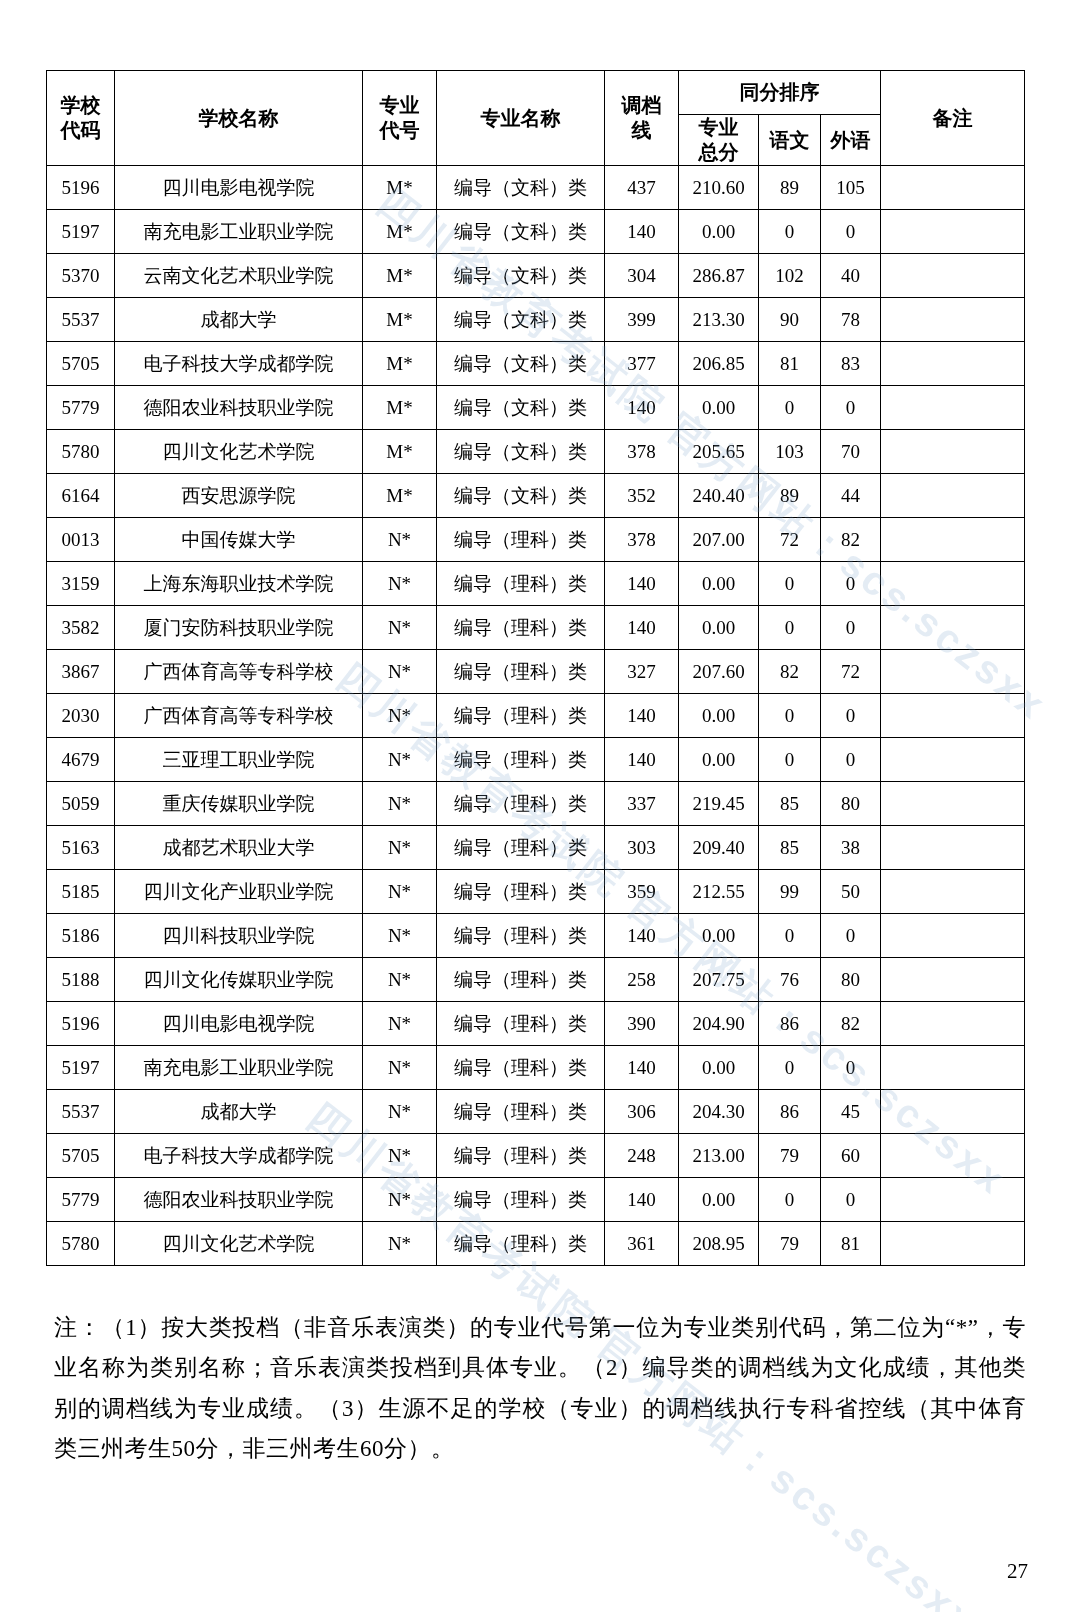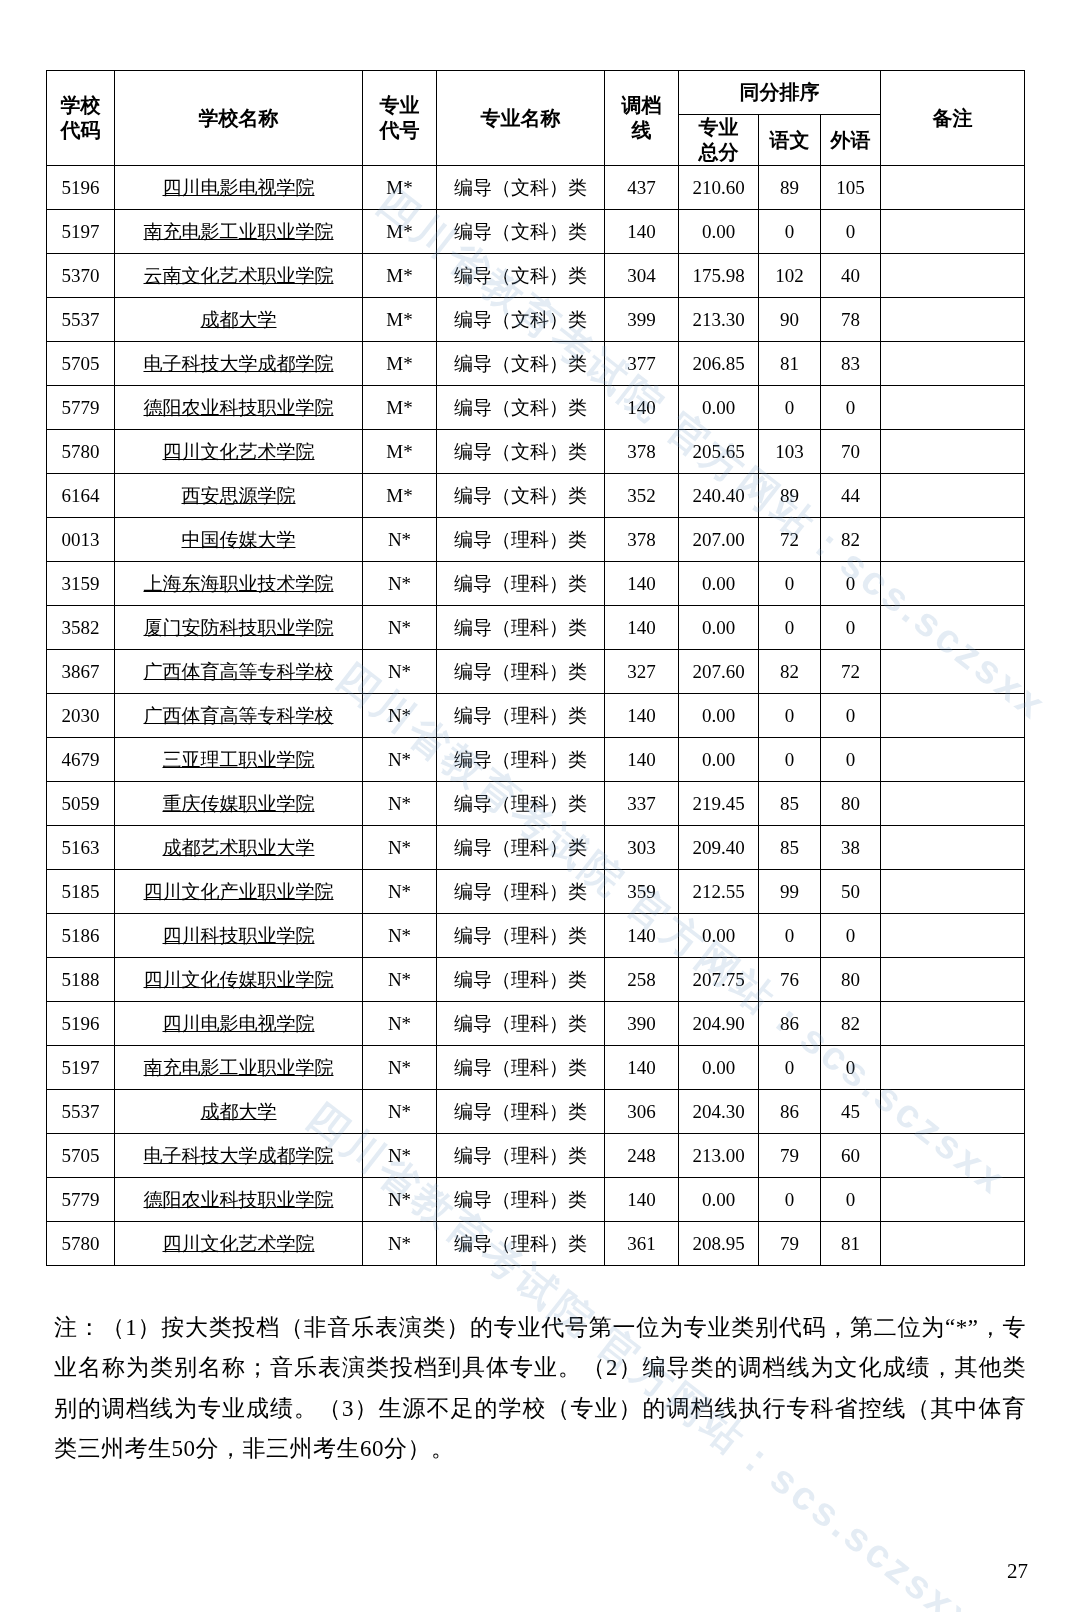--- a/index.html
+++ b/index.html
@@ -97,21 +97,20 @@
     text-align: center;
     font-family: "Liberation Serif", serif;
     font-size: 19px;
     margin-left: 28px;
   }
   td.school {
     text-align: left;
     padding-left: 6px;
     font-size: 19px;
     white-space: nowrap;
-    text-decoration: underline;
   }
   td.mcode {
     font-family: "Liberation Serif", serif;
     font-size: 19px;
   }
   td.major {
     font-size: 19px;
     white-space: nowrap;
   }
   td.line {
@@ -217,21 +216,21 @@
           <td class="num">0</td>
           <td class="num">0</td>
           <td class="note"></td>
         </tr>
         <tr>
           <td class="code">5370</td>
           <td class="school">云南文化艺术职业学院</td>
           <td class="mcode">M*</td>
           <td class="major">编导（文科）类</td>
           <td class="line">304</td>
-          <td class="num">175.98</td>
+          <td class="num">286.87</td>
           <td class="num">102</td>
           <td class="num">40</td>
           <td class="note"></td>
         </tr>
         <tr>
           <td class="code">5537</td>
           <td class="school">成都大学</td>
           <td class="mcode">M*</td>
           <td class="major">编导（文科）类</td>
           <td class="line">399</td>

